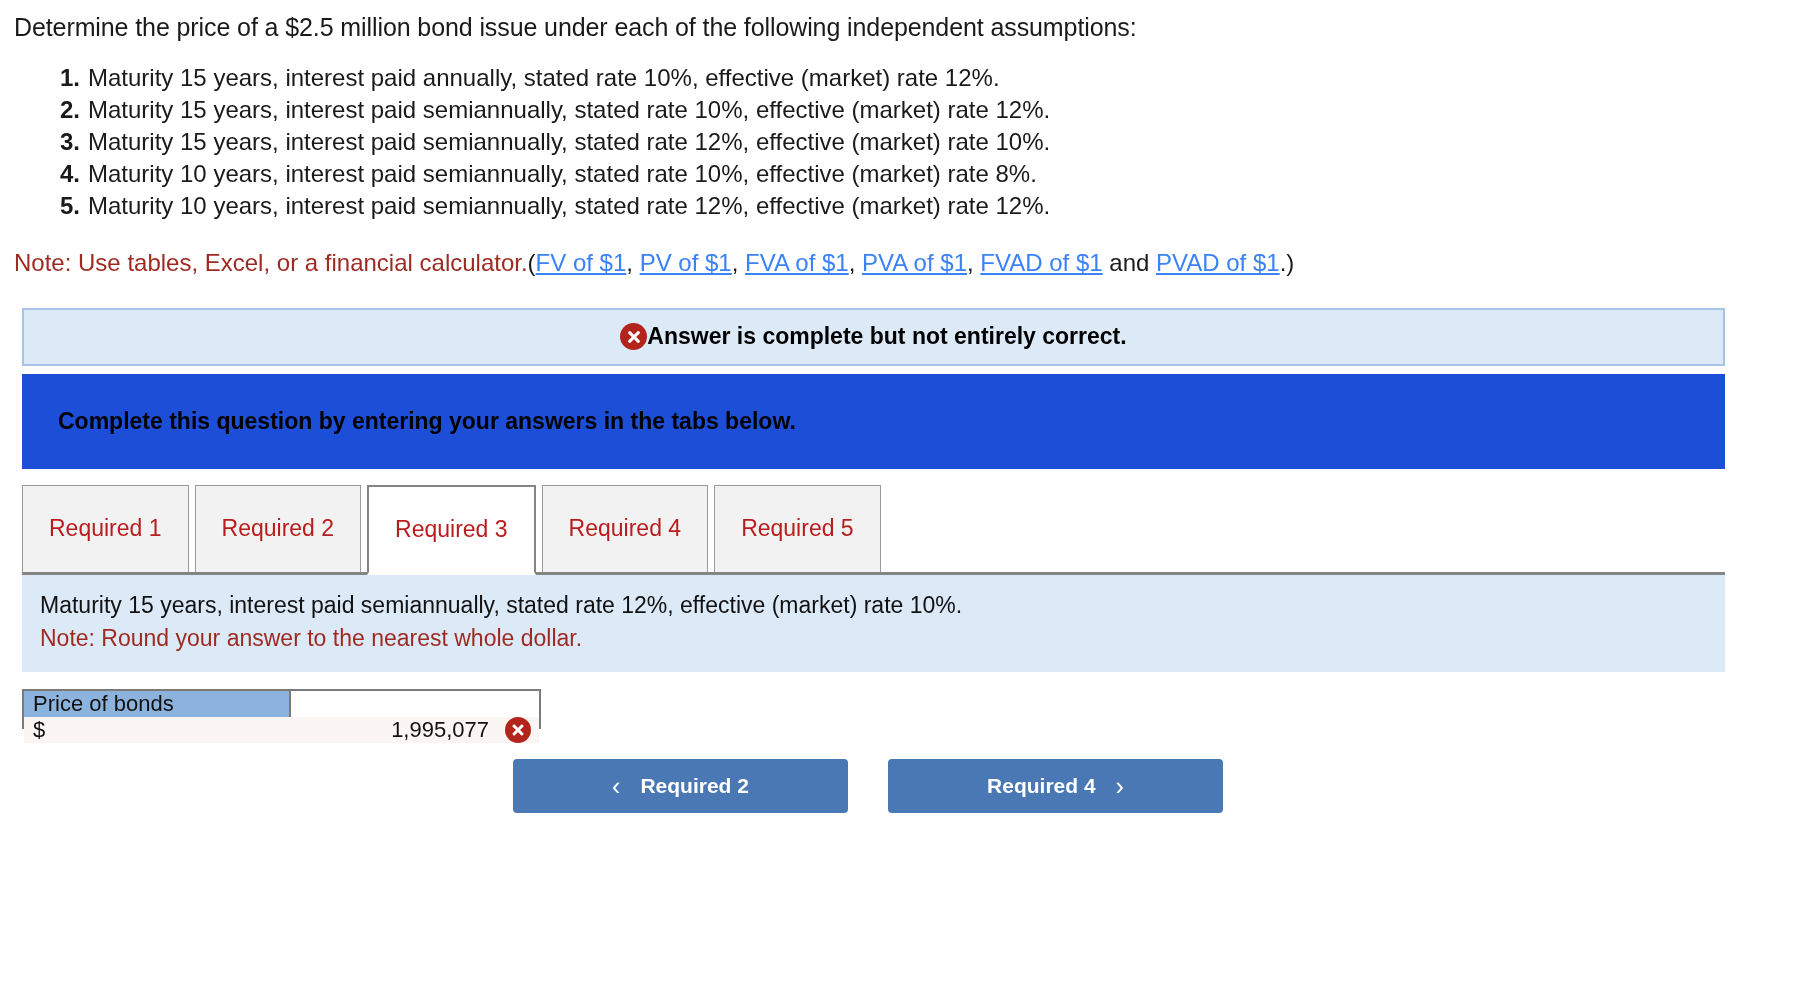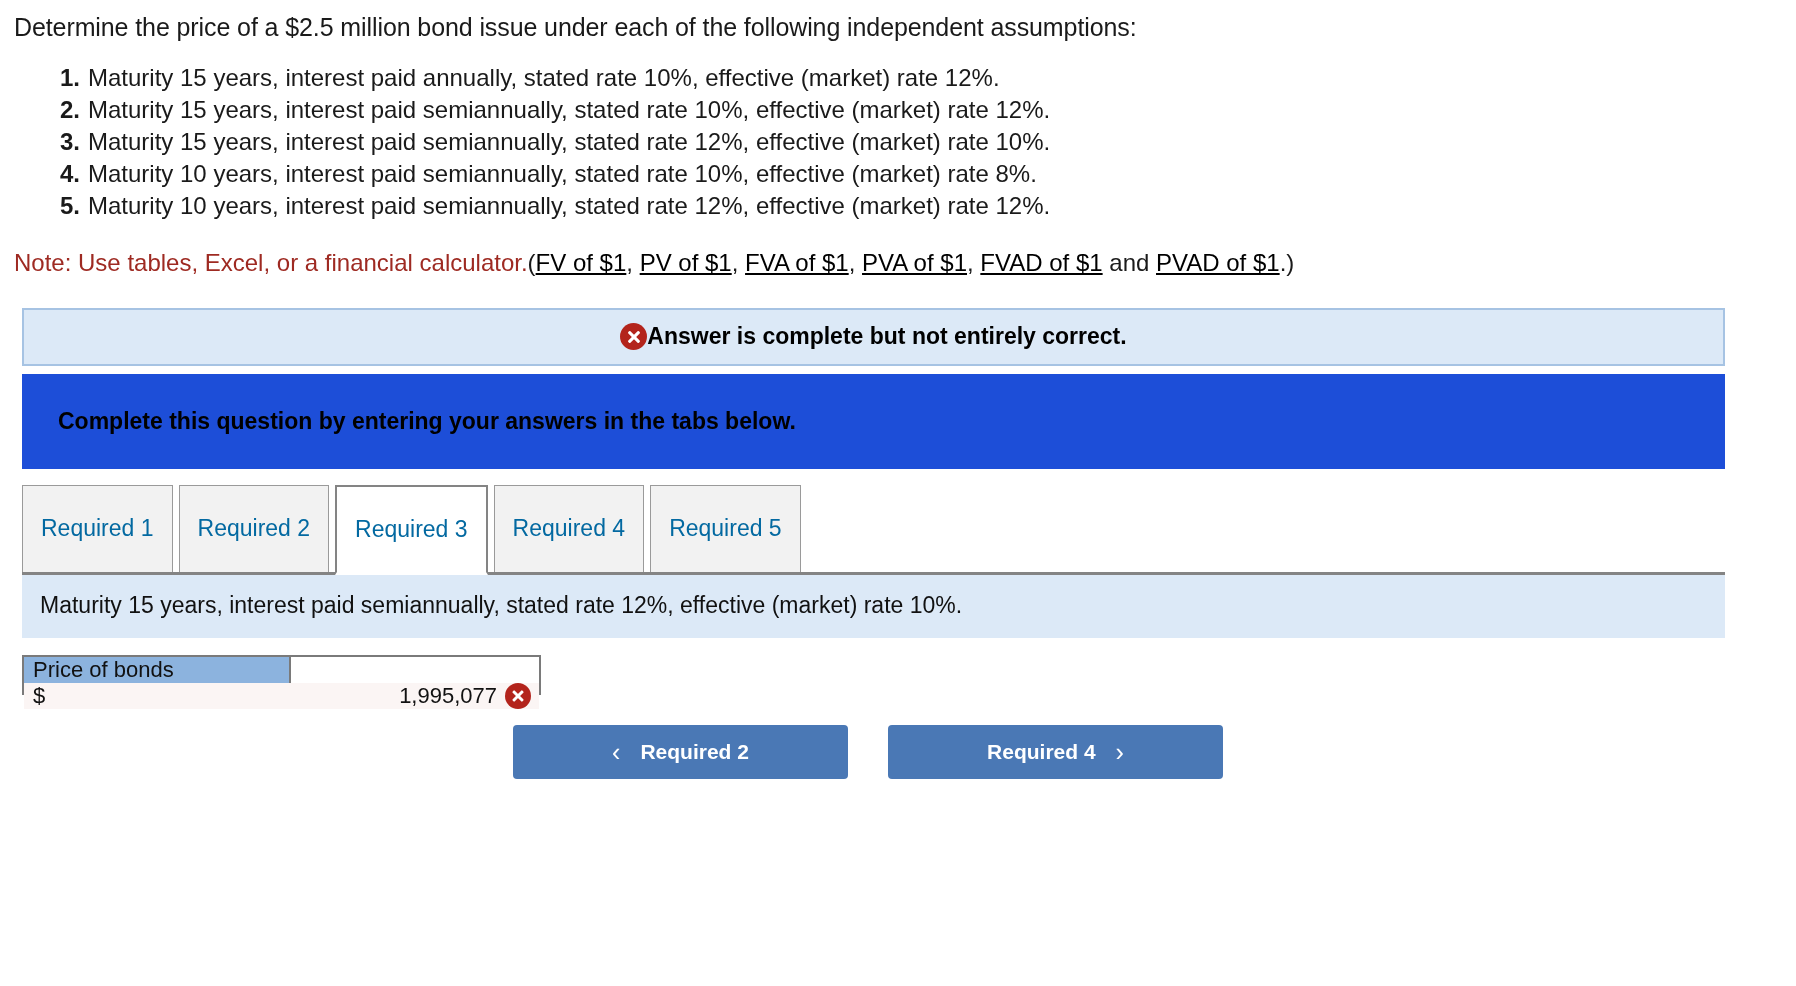--- a/index.html
+++ b/index.html
@@ -56,21 +56,21 @@
     font-size: 24px;
     line-height: 1.25;
     white-space: nowrap;
   }
   .note-strong {
     color: #9e2a22;
     font-weight: normal;
   }
   .note-paren { color: #1a1a1a; }
   .note-link {
-    color: #000000;
+    color: #3b82f6;
     text-decoration: underline;
     cursor: pointer;
   }
 
   
   .status-banner {
     margin: 30px 0 0 22px;
     width: 1703px;
     height: 58px;
     box-sizing: border-box;
@@ -141,22 +141,22 @@
   .tab {
     height: 87px;
     box-sizing: border-box;
     background: #f2f2f2;
     border: 1px solid #9a9a9a;
     border-bottom: none;
     display: flex;
     align-items: center;
     justify-content: center;
     font-size: 23px;
-    color: #0369a1;
-    padding: 0 18px;
+    color: #b91c1c;
+    padding: 0 26px;
     margin-right: 6px;
     cursor: pointer;
     position: relative;
   }
   .tab.active {
     background: #ffffff;
     border: 2px solid #848484;
     border-bottom: 3px solid #ffffff;
     z-index: 3;
     margin-bottom: -3px;
@@ -217,21 +217,21 @@
   }
   .currency {
     font-size: 22px;
     color: #111111;
   }
   .amount {
     flex: 1;
     text-align: right;
     font-size: 22px;
     color: #111111;
-    padding-right: 8px;
+    padding-right: 16px;
   }
   .x-circle.small {
     width: 26px;
     height: 26px;
   }
   .x-circle.small::before, .x-circle.small::after {
     width: 14px;
     height: 3px;
   }
 
@@ -295,20 +295,21 @@
 <div class="tabstrip">
   <div class="tab">Required 1</div>
   <div class="tab">Required 2</div>
   <div class="tab active">Required 3</div>
   <div class="tab">Required 4</div>
   <div class="tab">Required 5</div>
 </div>
 
 <div class="question-band">
   <div class="question-line">Maturity 15 years, interest paid semiannually, stated rate 12%, effective (market) rate 10%.</div>
+  <div class="question-note">Note: Round your answer to the nearest whole dollar.</div>
 </div>
 
 <div class="answer-row">
   <div class="answer-label">Price of bonds</div>
   <div class="answer-value">
     <span class="currency">$</span>
     <span class="amount">1,995,077</span>
     <span class="x-circle small"></span>
   </div>
 </div>

